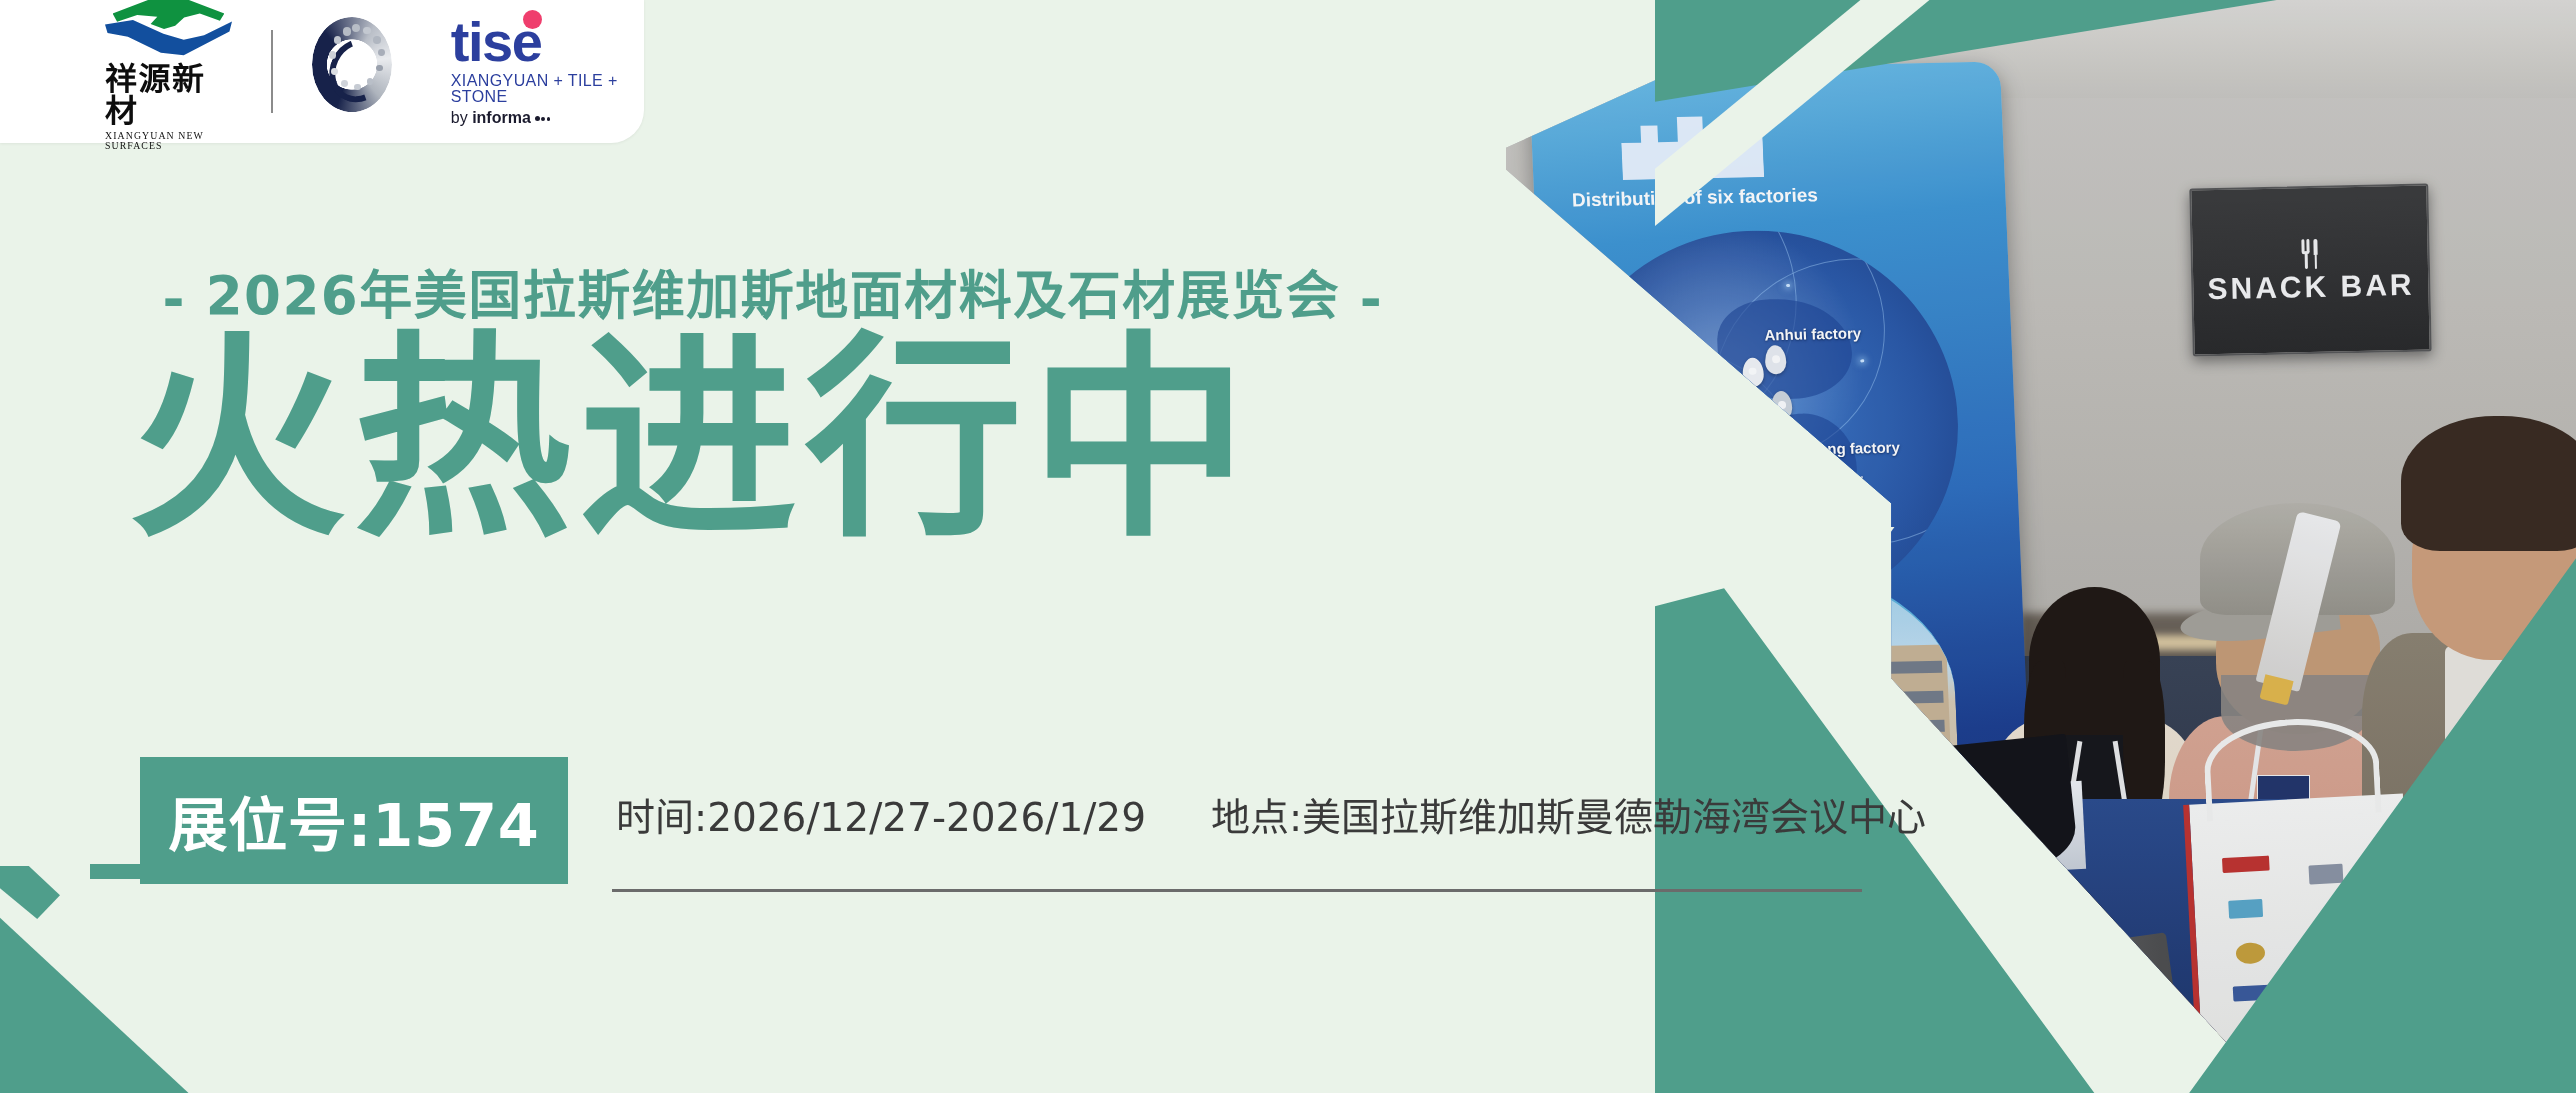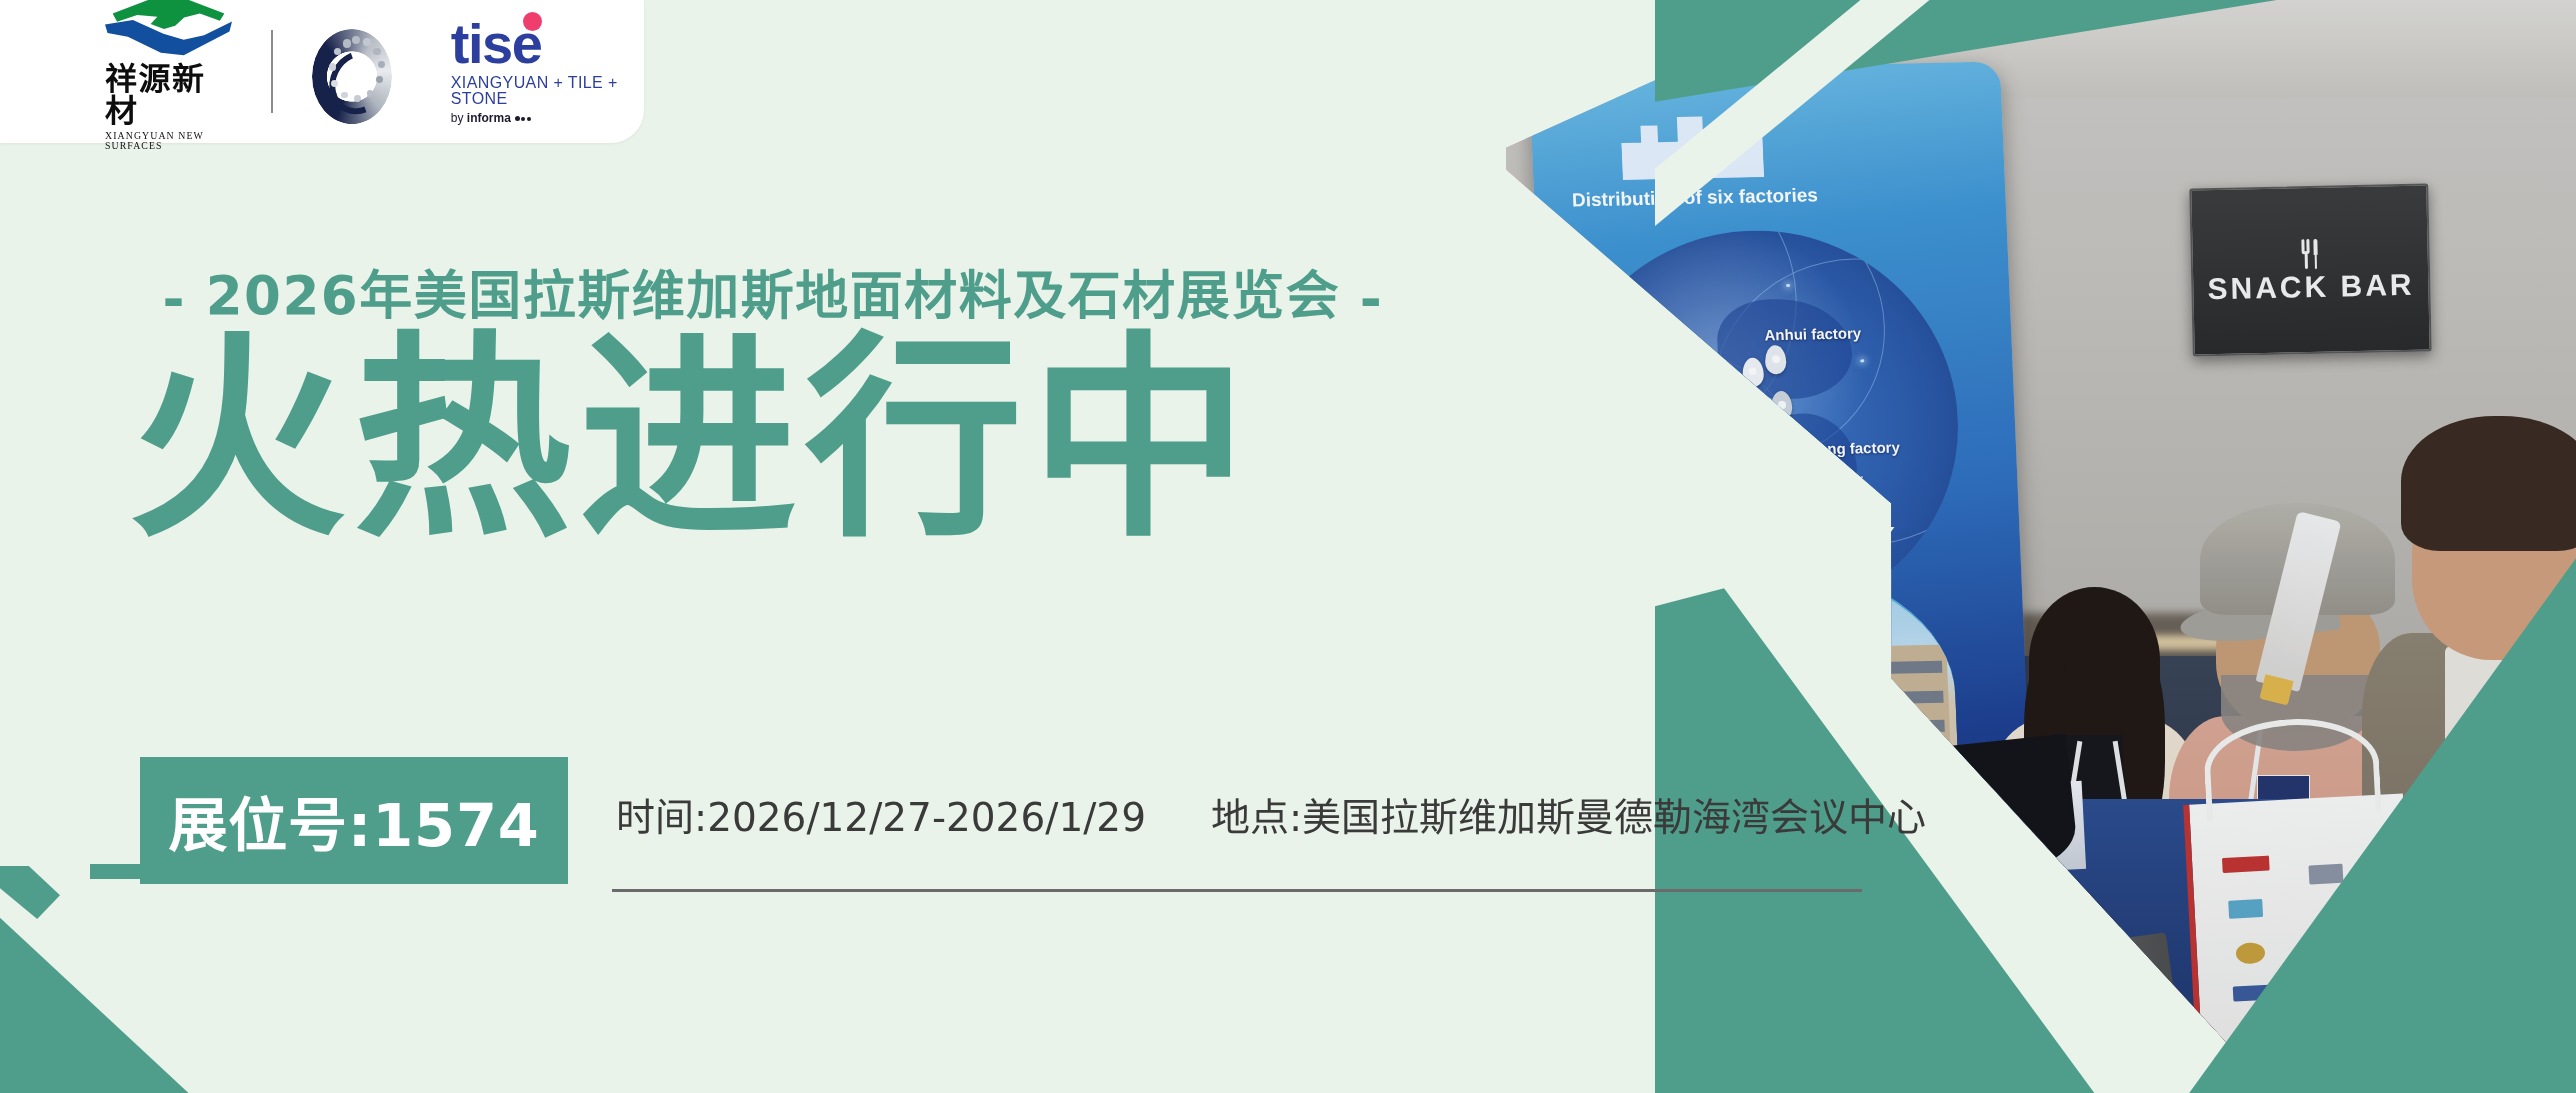--- a/index.html
+++ b/index.html
@@ -300,39 +300,39 @@
     clip-path:polygon(50% 0%,100% 52%,96% 70%,78% 52%,64% 62%,56% 82%,
                       46% 90%,34% 78%,40% 60%,22% 56%,4% 72%,0% 52%);}
   #xy-blue{position:absolute;left:0;top:42%;width:100%;height:58%;background:#124f9e;
     clip-path:polygon(0% 12%,22% 0%,46% 36%,62% 52%,78% 40%,100% 4%,
                       98% 30%,62% 92%,44% 86%,18% 44%,2% 34%);}
   #xy-cn{margin-top:4.5px;font-size:32px;font-weight:700;color:#0d0d0d;letter-spacing:1.5px;
     font-family:"DejaVu Sans","Liberation Sans",sans-serif;line-height:1;}
   #xy-en{margin-top:4.5px;font-size:9.8px;color:#111;letter-spacing:1.1px;
     font-family:"Liberation Serif",serif;line-height:1;}
   #logo-sep{width:2.3px;height:83px;background:#8b8b8b;margin:0 39px;}
-  #logo-tise{display:flex;align-items:flex-end;gap:48px;}
+  #logo-tise{display:flex;align-items:flex-start;gap:48px;}
   #tise-mark{position:relative;width:95px;height:95px;margin-right:10.5px;}
   #tise-ring-outer{position:absolute;inset:0;border-radius:50%;
     background:conic-gradient(from 200deg,#17224a 0deg,#17224a 120deg,#b9bec7 190deg,
                #e9ebee 240deg,#aeb4bd 300deg,#17224a 360deg);
     -webkit-mask:radial-gradient(circle,transparent 0 40%,#000 41% 100%);
             mask:radial-gradient(circle,transparent 0 40%,#000 41% 100%);}
   #tise-ring-inner{position:absolute;left:22%;top:22%;width:56%;height:56%;
     border-radius:50%;border:6px solid #17224a;
     border-right-color:transparent;border-top-color:transparent;transform:rotate(25deg);}
   .tise-dot{position:absolute;border-radius:50%;}
   #tise-word{display:flex;flex-direction:column;}
   #tise-t{font-size:56px;font-weight:700;color:#2c3f9e;letter-spacing:-1.5px;line-height:.9;
     font-family:"Liberation Sans",sans-serif;position:relative;}
   #tise-idot{position:absolute;left:72px;top:-7.5px;width:19.6px;height:19.6px;
     border-radius:50%;background:#ef3e6d;}
   #tise-sub{font-size:16px;color:#2c3f9e;letter-spacing:0.4px;margin-top:6px;
     font-family:"Liberation Sans",sans-serif;line-height:1;}
-  #tise-by{font-size:12px;color:#1b1b2e;margin-top:4.5px;line-height:1;
+  #tise-by{font-size:16px;color:#1b1b2e;margin-top:4.5px;line-height:1;
     font-family:"Liberation Sans",sans-serif;}
   #tise-by b{font-weight:700;}
   .informa-dots{display:inline-block;margin-left:2.3px;}
   .informa-dots i{display:inline-block;width:3.8px;height:3.8px;border-radius:50%;
     background:#1b1b2e;margin-left:1.5px;vertical-align:middle;}
   .informa-dots i:nth-child(1){width:5.3px;height:5.3px;}
 
   
   #eyebrow{
     position:absolute;left:143px;top:253px;

